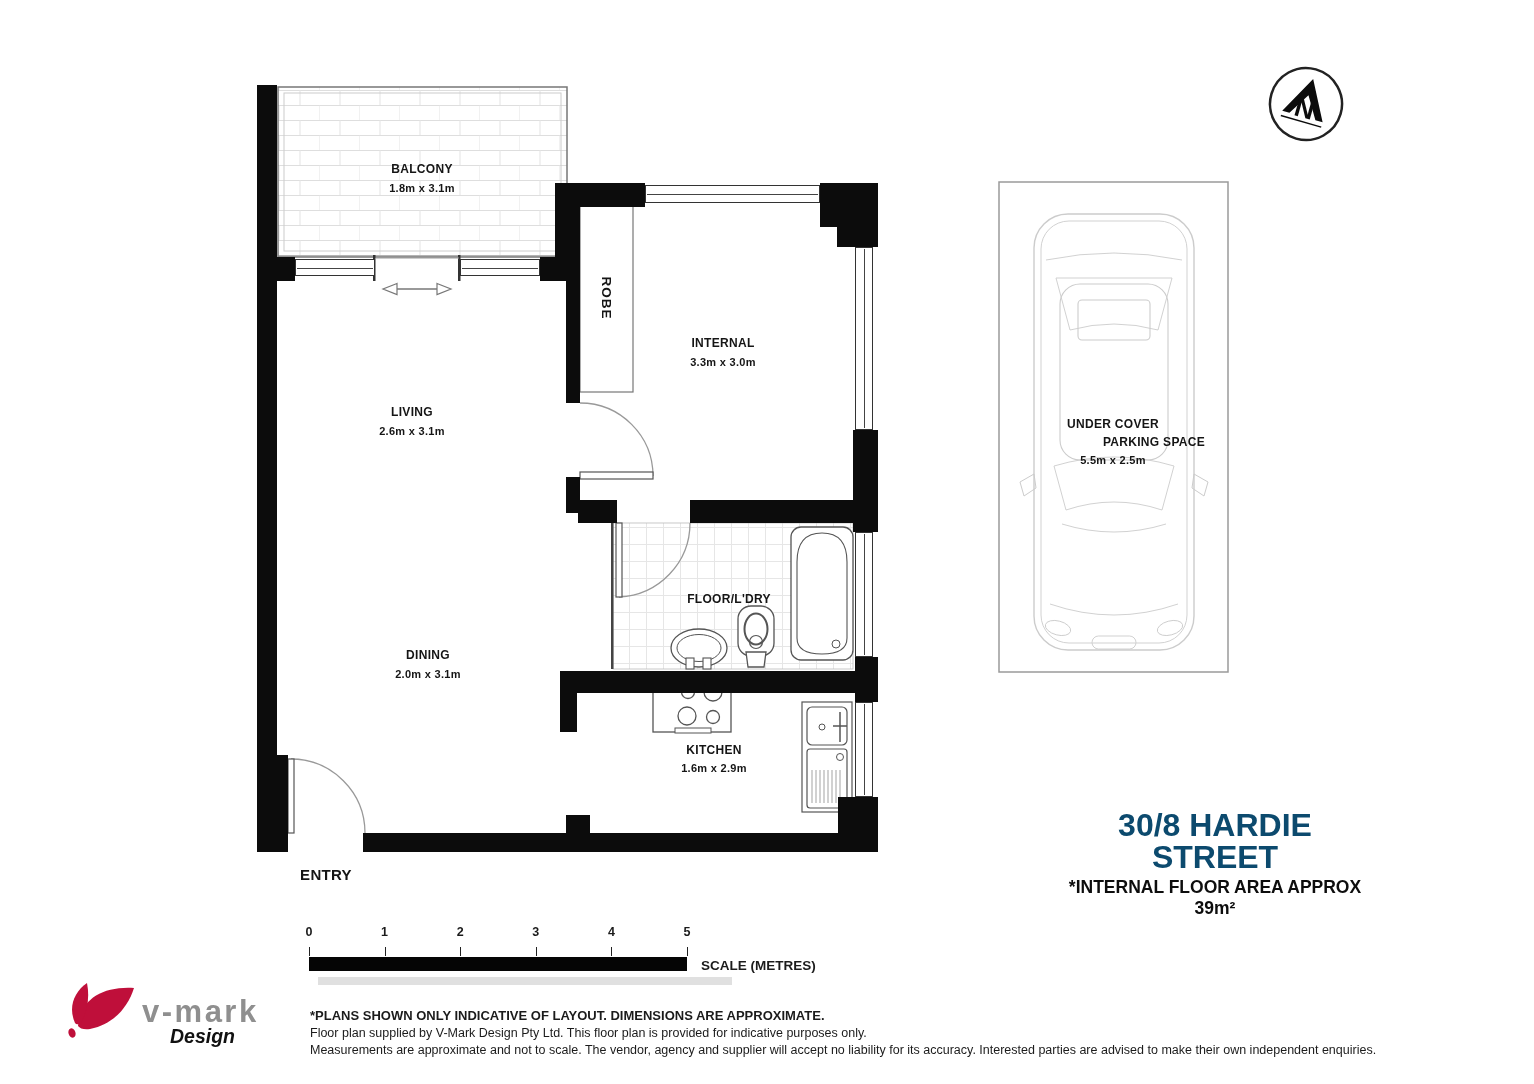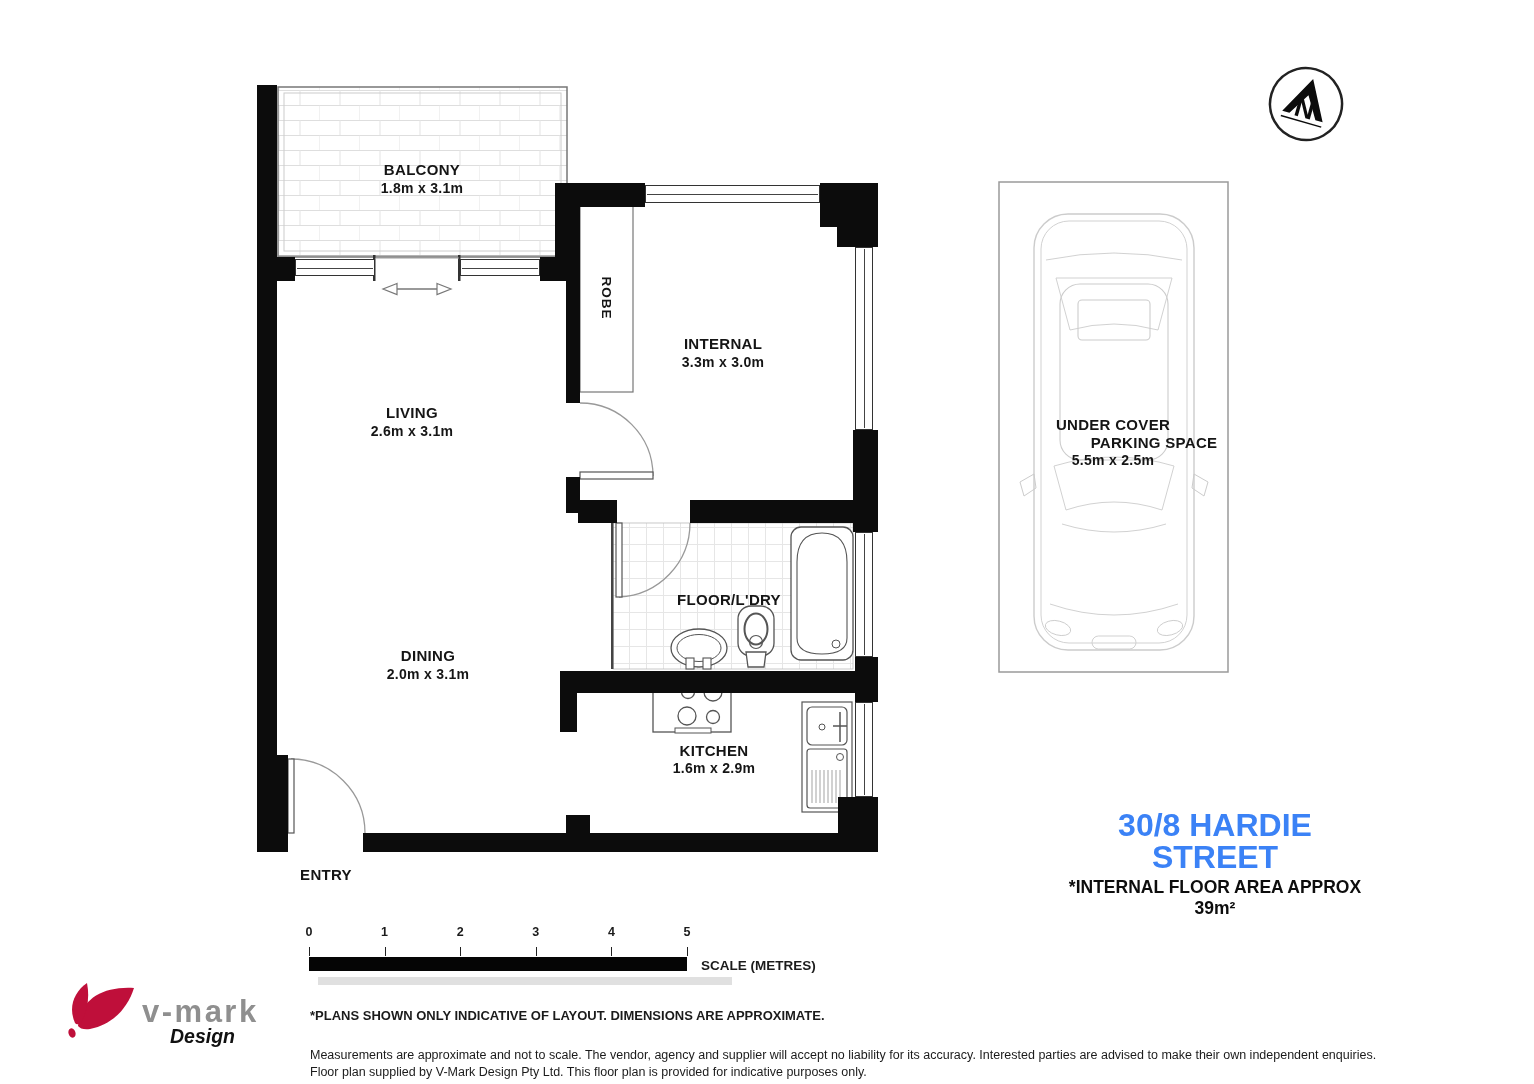--- a/index.html
+++ b/index.html
@@ -3,36 +3,36 @@
 <meta charset="utf-8">
 <style>
   html,body{margin:0;padding:0;background:#fff;}
   #canvas{position:relative;width:1534px;height:1084px;background:#fff;overflow:hidden;
           font-family:"Liberation Sans", sans-serif;color:#1b1b1b;}
   #plan-svg{position:absolute;left:0;top:0;}
   .wall{position:absolute;background:#0c0c0c;}
   .win{position:absolute;background:#fff;border:1.5px solid #333;box-sizing:border-box;}
   .win.h::after{content:"";position:absolute;left:1px;right:1px;top:50%;border-top:1px solid #444;}
   .win.v::after{content:"";position:absolute;top:1px;bottom:1px;left:50%;border-left:1px solid #444;}
-  .lbl{position:absolute;transform:translate(-50%,-50%);font-weight:700;font-size:15px;
+  .lbl{position:absolute;transform:translate(-50%,-50%);font-weight:700;font-size:12px;
        letter-spacing:.3px;white-space:nowrap;color:#151515;}
-  .lbl.dim{font-size:14px;}
+  .lbl.dim{font-size:11px;}
   .lbl.rot{transform:translate(-50%,-50%) rotate(90deg);font-size:13.5px;letter-spacing:1px;}
   .title-block{position:absolute;left:1060px;top:806px;width:310px;text-align:center;}
   .tb-suburb{font-size:37px;font-weight:700;color:#0d0d0d;line-height:1.0;}
-  .tb-address{font-size:32px;font-weight:700;color:#3b82f6;line-height:1.0;margin-top:3px;}
+  .tb-address{font-size:32px;font-weight:700;color:#0c4a6e;line-height:1.0;margin-top:3px;}
   .tb-area{font-size:17.5px;font-weight:700;color:#0d0d0d;margin-top:4px;}
   .scalebar{position:absolute;left:309px;top:925px;width:600px;height:70px;}
   .sb-num{position:absolute;top:0;font-size:12.5px;font-weight:700;transform:translateX(-50%);}
   .sb-tick{position:absolute;top:22px;width:1px;height:9px;background:#222;}
   .sb-bar{position:absolute;left:0;top:32px;width:378px;height:14px;background:#050505;}
   .sb-shadow{position:absolute;left:9px;top:52px;width:414px;height:8px;background:#e0e0e0;}
   .sb-label{position:absolute;left:392px;top:33px;font-size:13.5px;font-weight:700;white-space:nowrap;}
   .disclaimer{position:absolute;left:310px;top:1008px;width:1000px;}
-  .disc-bold{font-size:13px;font-weight:700;margin-bottom:24px;}
+  .disc-bold{font-size:13px;font-weight:700;margin-bottom:2px;}
   .disc-line{font-size:12.5px;line-height:1.35;white-space:nowrap;}
 </style>
 </head>
 <body>
 
 <div id="canvas">
 
   <svg id="plan-svg" width="1534" height="1084" viewBox="0 0 1534 1084">
     <defs>
       <pattern id="brick" width="40" height="30" patternUnits="userSpaceOnUse">
@@ -231,17 +231,17 @@
     <div class="sb-tick" style="left:226.8px;"></div>
     <div class="sb-tick" style="left:302.4px;"></div>
     <div class="sb-tick" style="left:378px;"></div>
     <div class="sb-bar"></div>
     <div class="sb-shadow"></div>
     <div class="sb-label">SCALE (METRES)</div>
   </div>
 
   <div class="disclaimer">
     <div class="disc-bold">*PLANS SHOWN ONLY INDICATIVE OF LAYOUT. DIMENSIONS ARE APPROXIMATE.</div>
+    <div class="disc-line">Floor plan supplied by V-Mark Design Pty Ltd. This floor plan is provided for indicative purposes only.</div>
     <div class="disc-line">Measurements are approximate and not to scale. The vendor, agency and supplier will accept no liability for its accuracy. Interested parties are advised to make their own independent enquiries.</div>
-    <div class="disc-line">Floor plan supplied by V-Mark Design Pty Ltd. This floor plan is provided for indicative purposes only.</div>
   </div>
 
 </div>
 
 </body></html>

